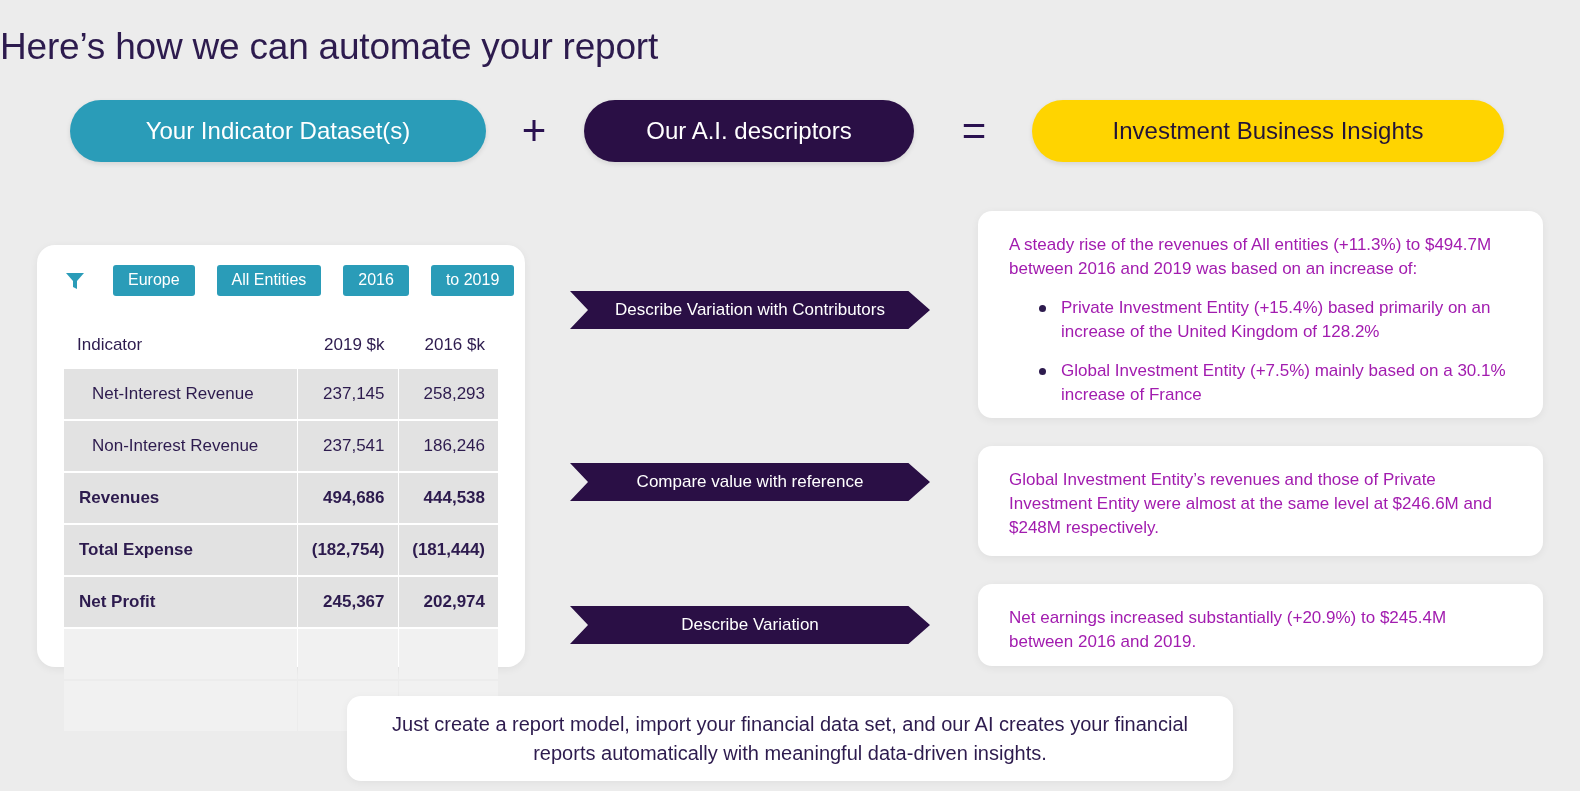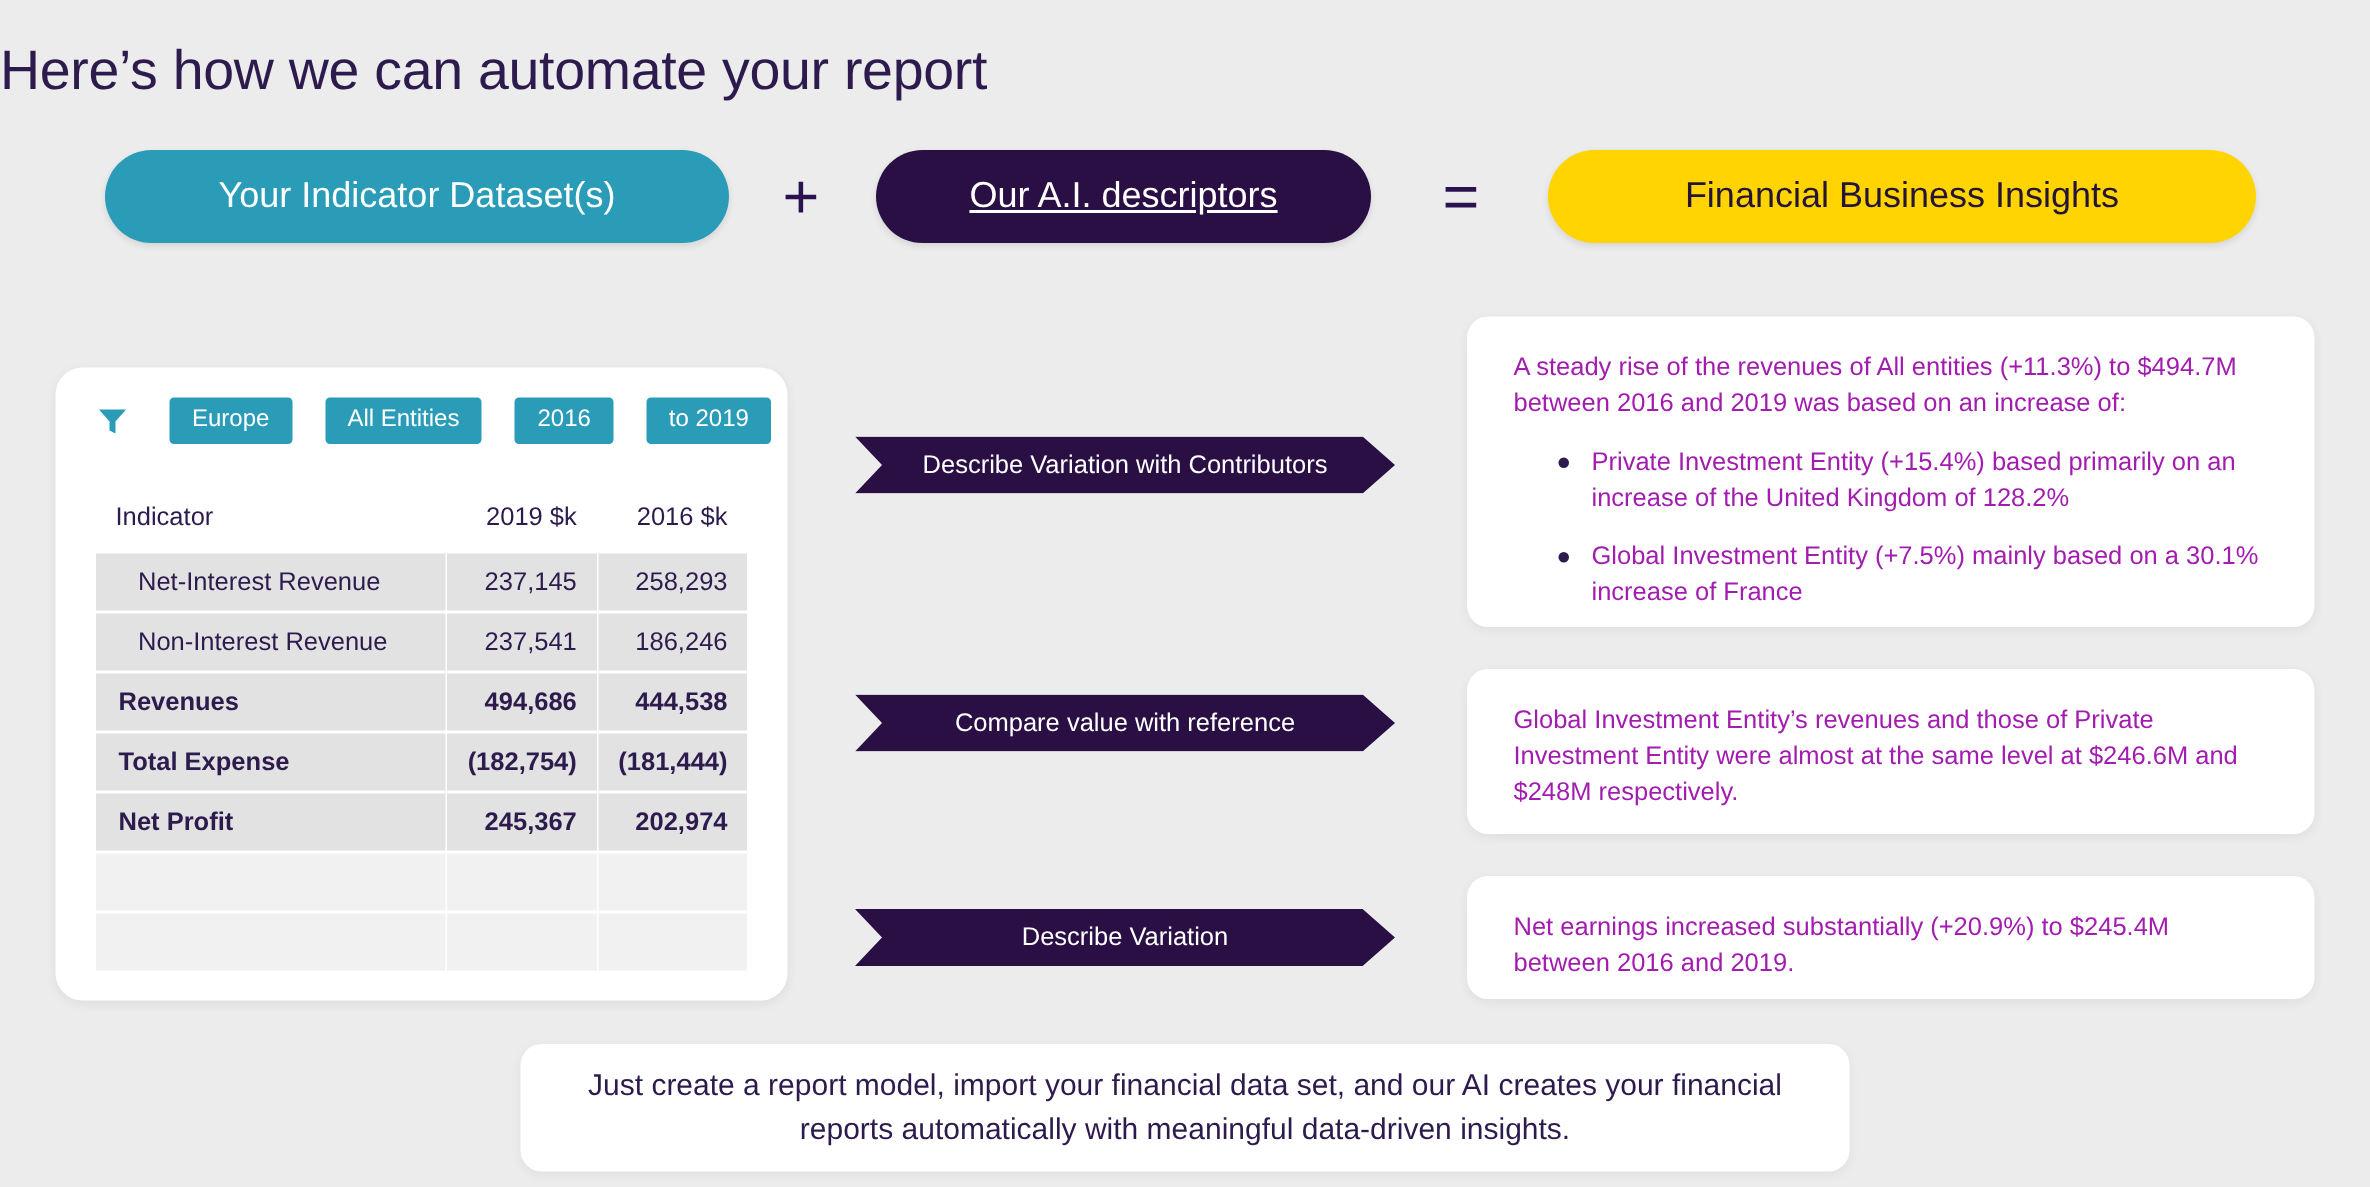--- a/index.html
+++ b/index.html
@@ -51,21 +51,20 @@
     left: 0;
     width: 416px;
     background: #2a9cb8;
     color: #ffffff;
   }
   .pill-descriptors {
     left: 514px;
     width: 330px;
     background: #2a0f45;
     color: #ffffff;
-    text-decoration: underline;
   }
   .pill-insights {
     left: 962px;
     width: 472px;
     background: #ffd400;
     color: #231438;
   }
   .operator {
     position: absolute;
     top: 0;
@@ -134,21 +133,21 @@
     color: #2d1b4e;
     padding: 6px 8px 12px;
     background: transparent;
   }
   .fin-table th.col-ind { text-align: left; padding-left: 13px; }
   .fin-table th.col-num { text-align: right; padding-right: 13px; }
   .fin-table td {
     background: #e2e2e2;
     font-size: 17px;
     color: #2d1b4e;
-    height: 38px;
+    height: 50px;
     padding: 4px 13px;
   }
   .fin-table td.cell-ind { text-align: left; padding-left: 28px; width: 232px; }
   .fin-table td.cell-num { text-align: right; width: 99px; }
   .fin-table tr.bold td { font-weight: bold; }
   .fin-table tr.bold td.cell-ind { padding-left: 15px; }
   .fin-table tr.blank td { background: #f1f1f1; }
 
   
   .chevron {
@@ -239,21 +238,21 @@
 <div class="formula-row">
   <div class="pill pill-dataset">
     <span>Your Indicator Dataset(s)</span>
   </div>
   <div class="operator op-plus">+</div>
   <div class="pill pill-descriptors">
     <span>Our A.I. descriptors</span>
   </div>
   <div class="operator op-equals">=</div>
   <div class="pill pill-insights">
-    <span>Financial Business Insights</span>
+    <span>Investment Business Insights</span>
   </div>
 </div>
 
 <div class="table-card">
 
   <div class="filter-bar">
     <span class="funnel-icon">
       <svg width="22" height="22" viewBox="0 0 22 22">
         <path d="M2 3 H20 L13 11 V19 L9 17 V11 Z" fill="#2a9cb8"></path>
       </svg>

